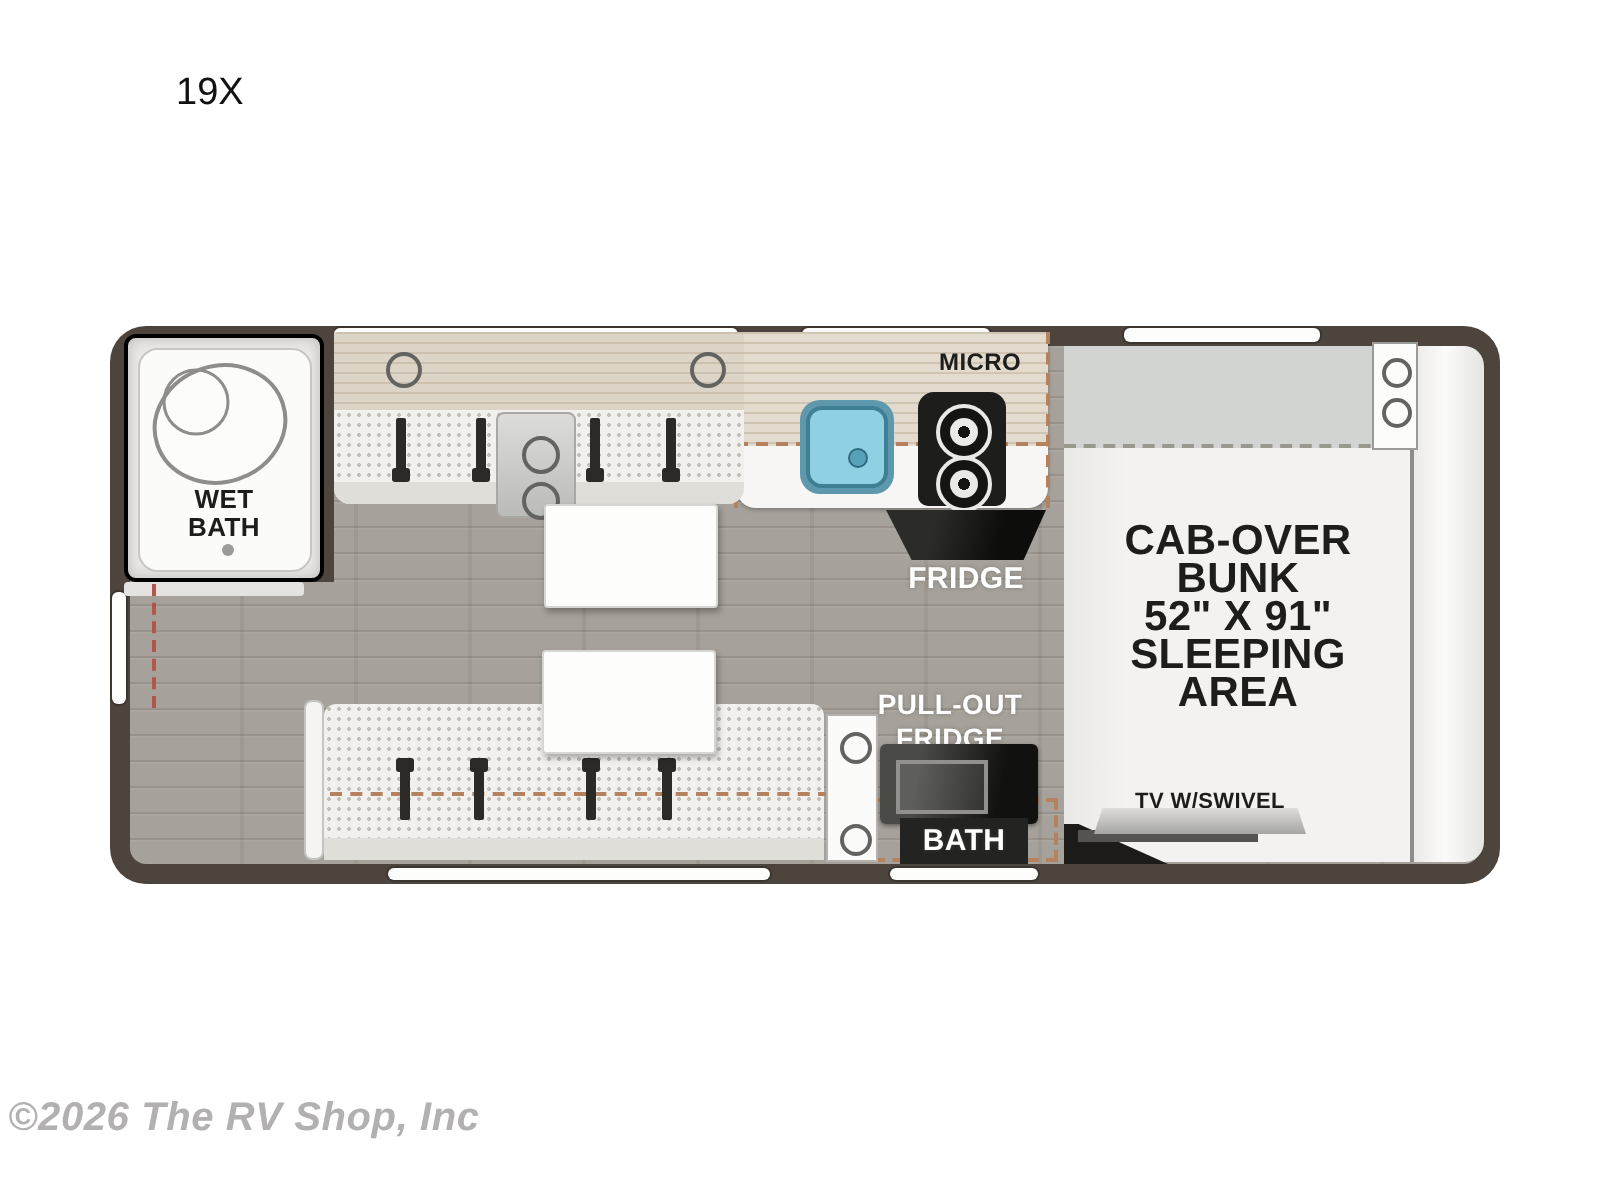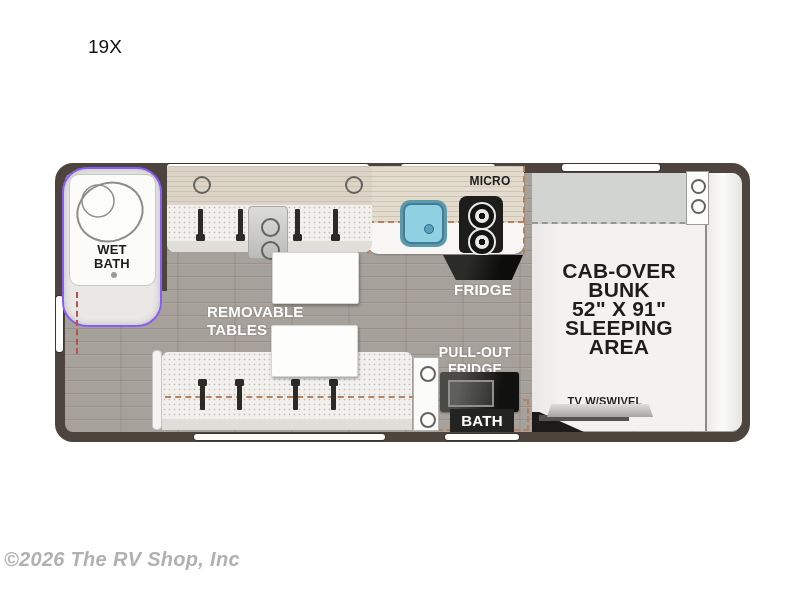--- a/index.html
+++ b/index.html
@@ -59,22 +59,22 @@
   .burner{width:24px;height:24px;border-radius:50%;background:#141412;border:2px solid #e9e9e7;}
   .burner::after{content:"";position:absolute;inset:5px;border-radius:50%;
     background:radial-gradient(circle,#141412 0 3px,#e9e9e7 3px);}
   #micro-label{left:394px;top:11px;width:60px;font-size:12px;margin-left:11px;}
   #fridge-icon{left:388px;top:92px;width:80px;height:25px;
     background:linear-gradient(105deg,#2b2b28 30%,#0d0d0c 70%);
     clip-path:polygon(0 0,100% 0,86% 100%,16% 100%);}
   #fridge-label{left:392px;top:118px;width:72px;font-size:15px;}
 
   
-  #bath-outer{left:7px;top:4px;width:100px;height:160px;background:#e9e8e6;border:2px solid #8b5cf6;
-    border-radius:25px;box-shadow:inset 0 0 7px rgba(0,0,0,.2);box-sizing:border-box;}
+  #bath-outer{left:7px;top:4px;width:100px;height:124px;background:#e9e8e6;border:2px solid #000000;
+    border-radius:6px;box-shadow:inset 0 0 7px rgba(0,0,0,.2);box-sizing:border-box;}
   #bath-pan{left:5px;top:5px;width:85px;height:110px;background:#fbfbfa;border:1px solid #c8c6c2;border-radius:10px;}
   #bath-label{left:0;top:74px;width:100%;font-size:13px;line-height:1.05;}
   #bath-drain{left:47px;top:103px;width:6px;height:6px;border-radius:50%;background:#9b9b98;}
   #bath-wall-stub{left:97px;top:0;width:15px;height:128px;background:var(--wall,#4c443d);}
   #bath-corner{left:78px;top:114px;width:34px;height:14px;background:var(--wall,#4c443d);}
   #bath-sill{left:7px;top:128px;width:90px;height:7px;background:#e4e3e1;border-radius:2px;}
 
   
   #closet{left:4px;top:194px;width:93px;height:75px;box-sizing:border-box;border:4px solid var(--wall,#4c443d);border-radius:6px;
     background-color:var(--closet-wood,#8a6848);
@@ -207,22 +207,20 @@
     <div class="abs bench-front" style="border-radius:0;"></div>
   </div>
   <div class="abs dash-h" id="rear-dash"></div>
   <div class="abs belt up" style="left:145px;top:217px;height:30px;"></div>
   <div class="abs belt up" style="left:182px;top:217px;height:30px;"></div>
   <div class="abs belt up" style="left:238px;top:217px;height:30px;"></div>
   <div class="abs belt up" style="left:276px;top:217px;height:30px;"></div>
 
   <div class="abs table" id="table-1"></div>
   <div class="abs table" id="table-2"></div>
-  <div class="abs lbl white" id="dinette-label">REMOVABLE
-TABLES</div>
 
   <div class="abs" id="entry-swing"></div>
   <div class="abs" id="entry-cabinet">
     <div class="abs ring" style="left:6px;top:8px;width:12px;height:12px;"></div>
     <div class="abs ring" style="left:6px;top:54px;width:12px;height:12px;"></div>
   </div>
   <div class="abs lbl white" id="pullout-label">PULL-OUT
 FRIDGE</div>
   <div class="abs" id="pullout-fridge-icon">
     <div class="abs" id="pullout-inner"></div>

